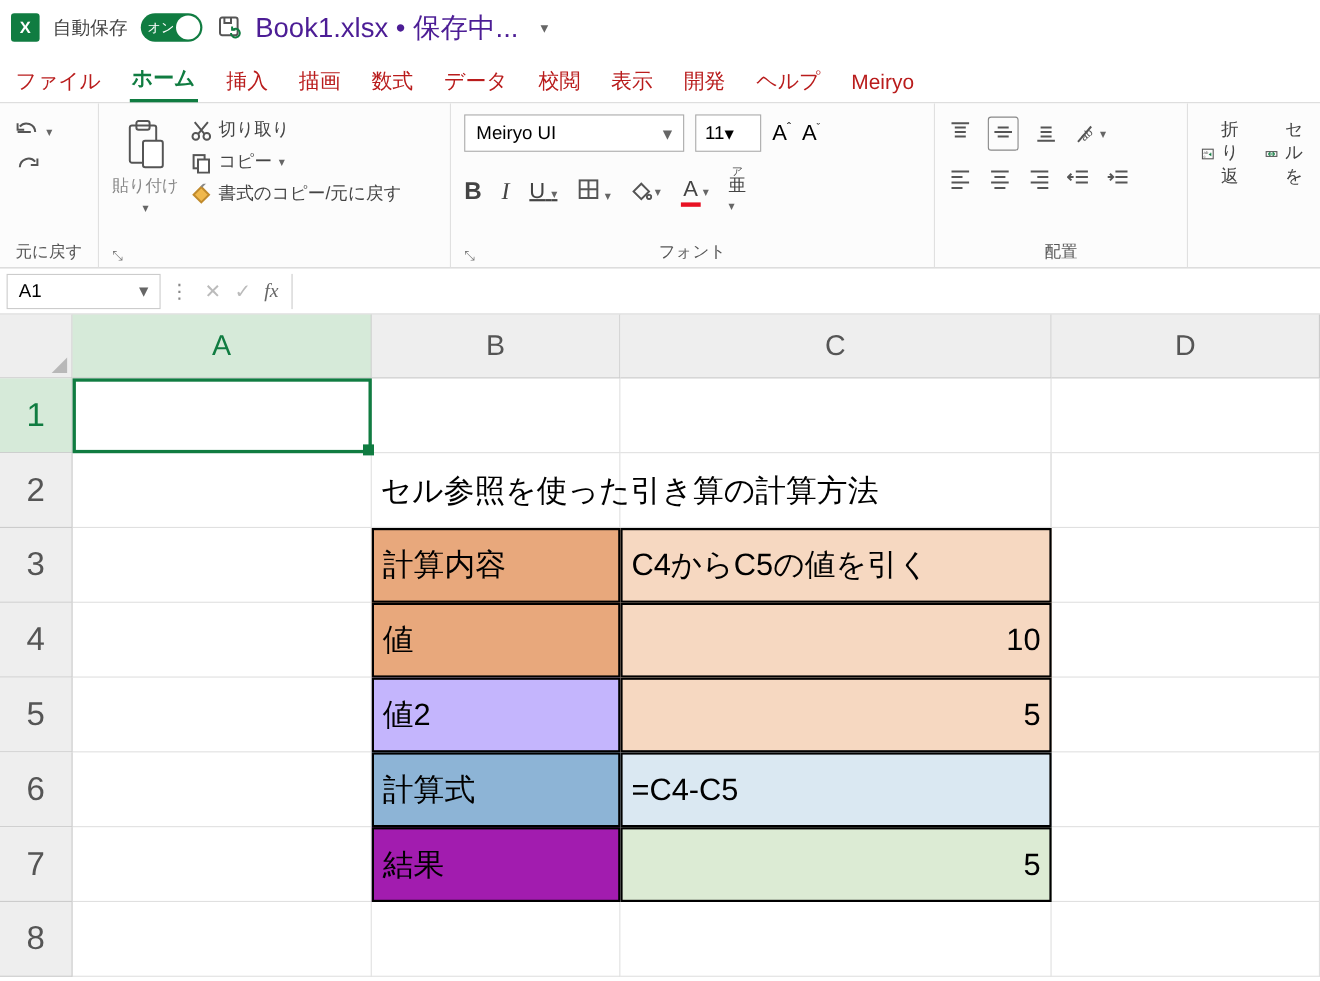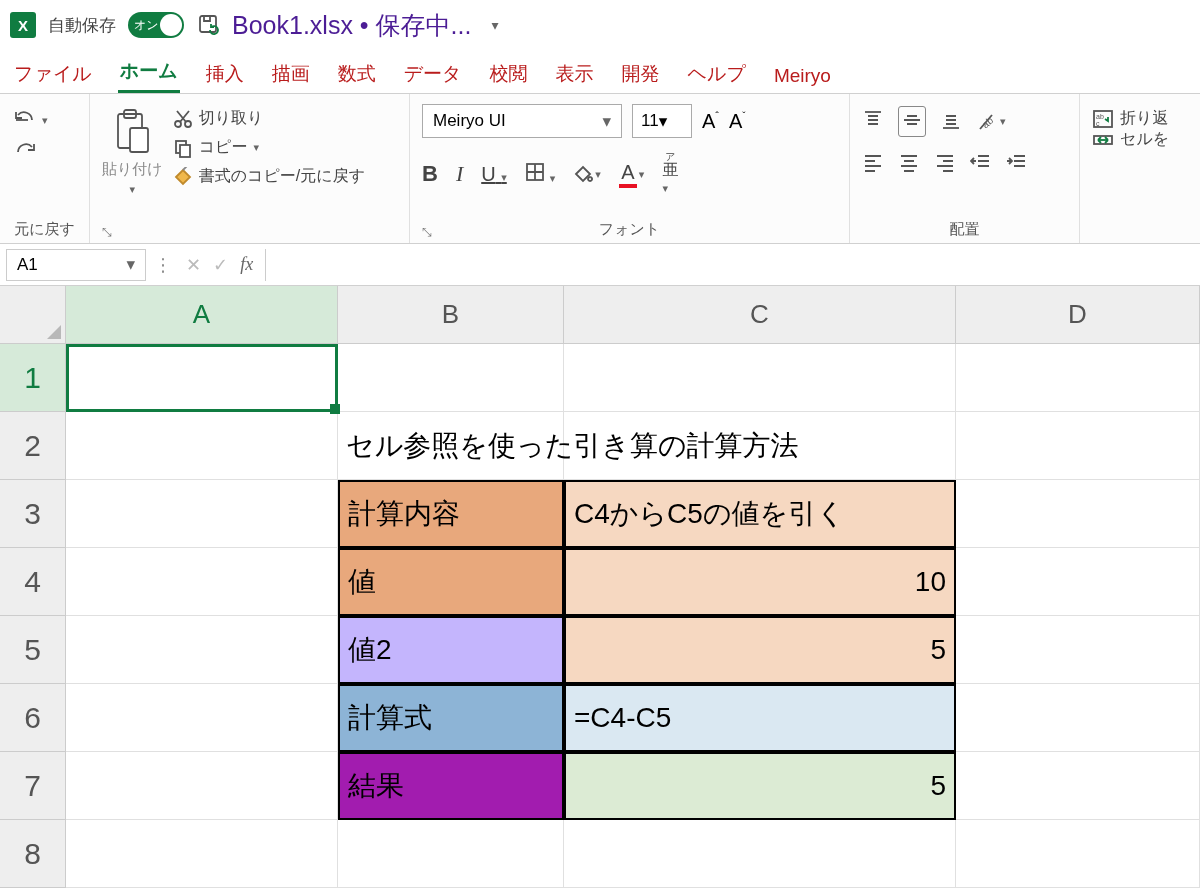--- a/index.html
+++ b/index.html
@@ -51,21 +51,21 @@
 .fill-btn, .fontcolor-btn { display: flex; align-items: center; gap: 2px; }
 .fontcolor-swatch { width: 18px; height: 4px; background: #e81123; }
 .ruby-btn { font-size: 16px; }
 
 .align-stack { display: flex; flex-direction: column; gap: 14px; padding-top: 4px; }
 .align-row { display: flex; gap: 14px; align-items: center; }
 .align-row svg { width: 22px; height: 22px; }
 .align-mid-boxed { border: 1px solid #888; border-radius: 3px; padding: 2px; }
 .orient-btn { display: flex; align-items: center; gap: 2px; }
 
-.wrap-stack { display: flex; flex-direction: column; gap: 0; padding-top: 6px; }
+.wrap-stack { display: flex; flex-direction: row; gap: 14px; padding-top: 6px; }
 .wrap-row { display: flex; align-items: center; gap: 6px; font-size: 16px; color: #444; }
 
 
 .formula-bar { display: flex; align-items: center; height: 42px; border-bottom: 1px solid #d0d0d0; }
 .name-box { width: 140px; border: 1px solid #ccc; margin: 4px 0 4px 6px; height: 32px; display: flex; align-items: center; padding: 0 10px; font-size: 17px; background: #fff; }
 .name-box .chev { margin-left: auto; color: #666; }
 .fx-sep { padding: 0 8px; color: #888; font-size: 18px; }
 .fx-cancel, .fx-ok { color: #bbb; padding: 0 6px; font-size: 18px; }
 .fx-label { font-style: italic; font-family: serif; color: #666; padding: 0 6px; font-size: 18px; }
 .formula-input { flex: 1; height: 32px; border: none; border-left: 1px solid #ccc; margin-left: 6px; padding: 0 10px; font-size: 16px; outline: none; }

